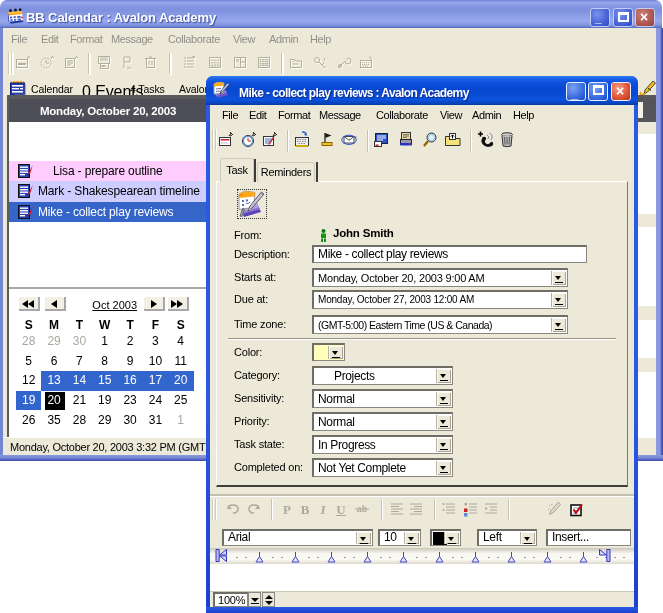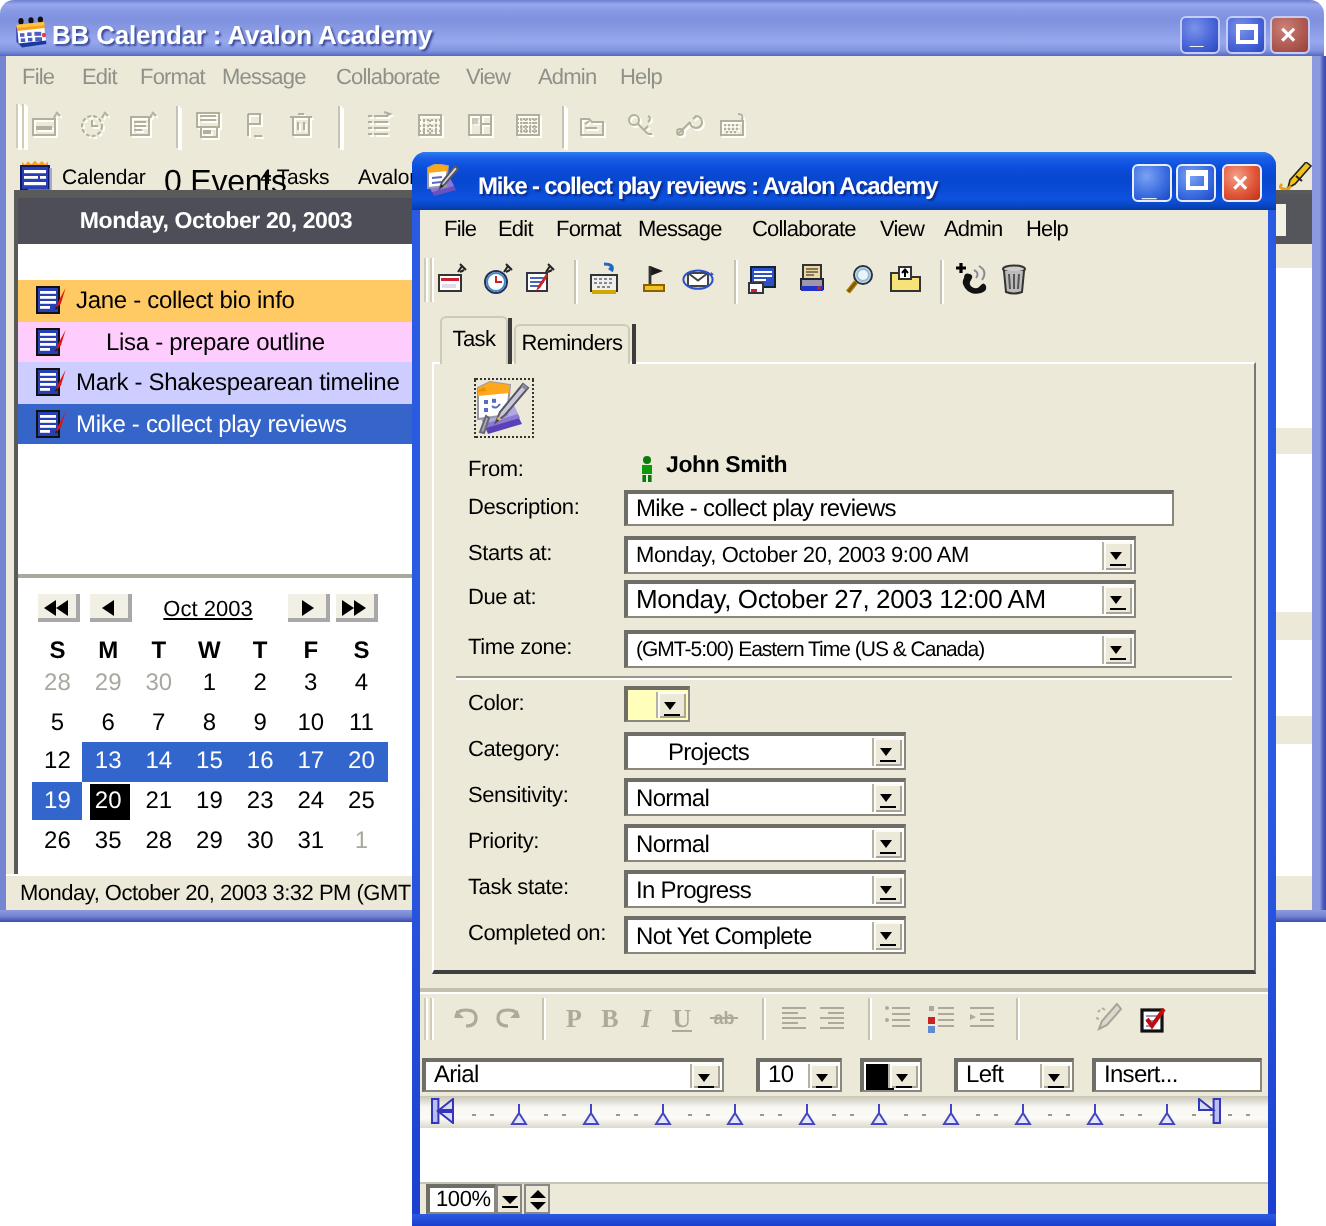--- a/index.html
+++ b/index.html
@@ -184,31 +184,20 @@
     </svg></div>
 <div class="tx" style="left:31px;top:83px;font-size:10.5px;letter-spacing:-0.1px">Calendar</div>
 <div class="tx" style="left:82px;top:83px;font-size:16px;letter-spacing:-0.1px">0 Events</div>
 <div class="tx" style="left:130px;top:83px;font-size:10.5px;letter-spacing:-0.1px">4 Tasks</div>
 <div class="tx" style="left:179px;top:83px;font-size:10.5px;letter-spacing:-0.1px">Avalon Academy</div>
 
 <div class="a" style="left:7px;top:95px;width:649px;height:2px;background:#5a5a5a"></div>
 
 <div class="a" id="pane">
   <div class="a" id="dayhdr">Monday, October 20, 2003</div>
-  <div class="trow" style="top:41.2px;background:#ffc964"><span class="ticon"><svg width="15" height="14" viewBox="0 0 15 14">
-          <rect x="0.5" y="0.5" width="11" height="13" fill="#2840b4" stroke="#111"></rect>
-          <g fill="#fff">
-            <rect x="2" y="2.5" width="8" height="1.4"></rect>
-            <rect x="2" y="5" width="8" height="1.4"></rect>
-            <rect x="2" y="7.5" width="8" height="1.4"></rect>
-            <rect x="2" y="10" width="5" height="1.4"></rect>
-          </g>
-          <path d="M14.8 1 L11 8 L9.4 11.8 L12.4 8.9 Z" fill="#d81616"></path>
-          <path d="M9.4 11.8 l0.7-1.7 1.1 1 Z" fill="#222"></path>
-        </svg></span><span style="margin-left:29px">Jane - collect bio info</span></div>
   <div class="trow" style="top:61.7px;background:#ffccfe"><span class="ticon"><svg width="15" height="14" viewBox="0 0 15 14">
           <rect x="0.5" y="0.5" width="11" height="13" fill="#2840b4" stroke="#111"></rect>
           <g fill="#fff">
             <rect x="2" y="2.5" width="8" height="1.4"></rect>
             <rect x="2" y="5" width="8" height="1.4"></rect>
             <rect x="2" y="7.5" width="8" height="1.4"></rect>
             <rect x="2" y="10" width="5" height="1.4"></rect>
           </g>
           <path d="M14.8 1 L11 8 L9.4 11.8 L12.4 8.9 Z" fill="#d81616"></path>
           <path d="M9.4 11.8 l0.7-1.7 1.1 1 Z" fill="#222"></path>
@@ -239,21 +228,21 @@
 <div class="a" style="left:9px;top:287px;width:197px;height:2px;background:#a8a89e;box-shadow:0 1px 0 #fff"></div>
 
 <div id="minical" class="a" style="left:9px;top:296px;width:197px;height:141px;background:#fff;font-size:12px">
     <div class="a nb" style="left:10px">
       <i class="tl" style="left:3px"></i>
       <i class="tl" style="left:9px"></i>
     </div>
     <div class="a nb" style="left:36px">
       <i class="tl" style="left:6px"></i>
     </div>
-    <div class="tx" style="left:62px;top:3px;width:66px;text-align:center;text-decoration:underline;font-size:11px;letter-spacing:0">Oct 2003</div>
+    <div class="tx" style="left:62px;top:3px;width:66px;text-align:right;text-decoration:underline;font-size:11px;letter-spacing:0">Oct 2003</div>
     <div class="a nb" style="left:135px">
       <i class="tr" style="left:7px"></i>
     </div>
     <div class="a nb" style="left:159px">
       <i class="tr" style="left:3px"></i>
       <i class="tr" style="left:9px"></i>
     </div>
     <div class="cell hd" style="left:7px;top:21px">S</div>
     <div class="cell hd" style="left:32.4px;top:21px">M</div>
     <div class="cell hd" style="left:57.7px;top:21px">T</div>
@@ -469,21 +458,21 @@
 
 <div class="lbl" style="top:248px">Description:</div>
 <div class="field" style="left:312px;top:245px;width:275px;height:18px;line-height:15px;padding-left:4px">Mike - collect play reviews</div>
 
 <div class="lbl" style="top:271px">Starts at:</div>
 <div class="field combo" style="left:312px;top:268px;width:256px;height:19px;line-height:16px;padding-left:4px;font-size:11px;letter-spacing:-0.2px">Monday, October 20, 2003 9:00 AM<span class="ar">
       <i class="tri" style="left:3px;top:5px"></i>
       <i class="trib" style="left:3px;top:11px;width:8px"></i>
     </span></div>
 <div class="lbl" style="top:293px">Due at:</div>
-<div class="field combo" style="left:312px;top:290px;width:256px;height:19px;line-height:16px;padding-left:4px;font-size:13px;letter-spacing:-0.2px">Monday, October 27, 2003 12:00 AM<span class="ar">
+<div class="field combo" style="left:312px;top:290px;width:256px;height:19px;line-height:16px;padding-left:4px;font-size:10px;letter-spacing:-0.2px">Monday, October 27, 2003 12:00 AM<span class="ar">
       <i class="tri" style="left:3px;top:5px"></i>
       <i class="trib" style="left:3px;top:11px;width:8px"></i>
     </span></div>
 <div class="lbl" style="top:318px">Time zone:</div>
 <div class="field combo" style="left:312px;top:315px;width:256px;height:19px;line-height:16px;padding-left:4px;font-size:10.5px;letter-spacing:-0.5px">(GMT-5:00) Eastern Time (US &amp; Canada)<span class="ar">
       <i class="tri" style="left:3px;top:5px"></i>
       <i class="trib" style="left:3px;top:11px;width:8px"></i>
     </span></div>
 
 <div class="a" style="left:228px;top:338px;width:388px;height:2px;background:#9a978a;border-bottom:1px solid #fff"></div>
@@ -580,21 +569,21 @@
         <path d="M4 6 l1-1 M6 4 l1.5 1 M3 9 l1.5 0.5" stroke="#b2af9e"></path>
       </svg></div>
     <div class="a" style="left:358px;top:7px;width:18px;height:18px"><svg width="18" height="18" viewBox="0 0 18 18">
         <rect x="3" y="5" width="10" height="10.5" fill="#fff" stroke="#111" stroke-width="1.6"></rect>
         <path d="M5 8 h6 M5 10.5 h6 M5 13 h4" stroke="#99b"></path>
         <path d="M5.5 9.5 l2.5 3.5 L14 4.5" stroke="#c40b0b" stroke-width="2" fill="none"></path>
       </svg></div>
   </div>
 
 <div id="fontrow" class="a" style="left:210px;top:526px;width:424px;height:22px">
-    <div class="field combo" style="left:1px;top:3px;width:151px;height:17px;line-height:13px;padding-left:4px">Arial<span class="ar">
+    <div class="field combo" style="left:12px;top:3px;width:151px;height:17px;line-height:13px;padding-left:4px">Arial<span class="ar">
         <i class="tri" style="left:3px;top:5px"></i>
         <i class="trib" style="left:3px;top:11px;width:8px"></i>
       </span></div>
     <div class="field combo" style="left:168px;top:3px;width:43px;height:17px;line-height:13px;padding-left:4px">10<span class="ar">
         <i class="tri" style="left:3px;top:5px"></i>
         <i class="trib" style="left:3px;top:11px;width:8px"></i>
       </span></div>
     <div class="field combo" style="left:220px;top:3px;width:31px;height:17px">
       <span class="a" style="left:1px;top:1px;width:14px;height:13px;background:#000"></span>
       <span class="ar">

